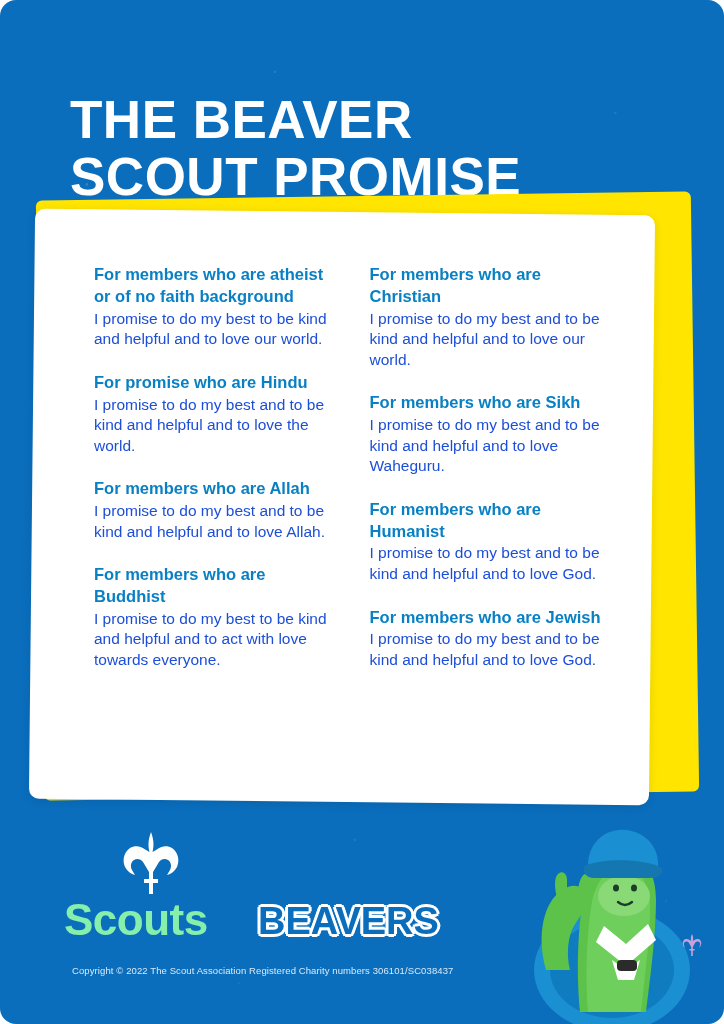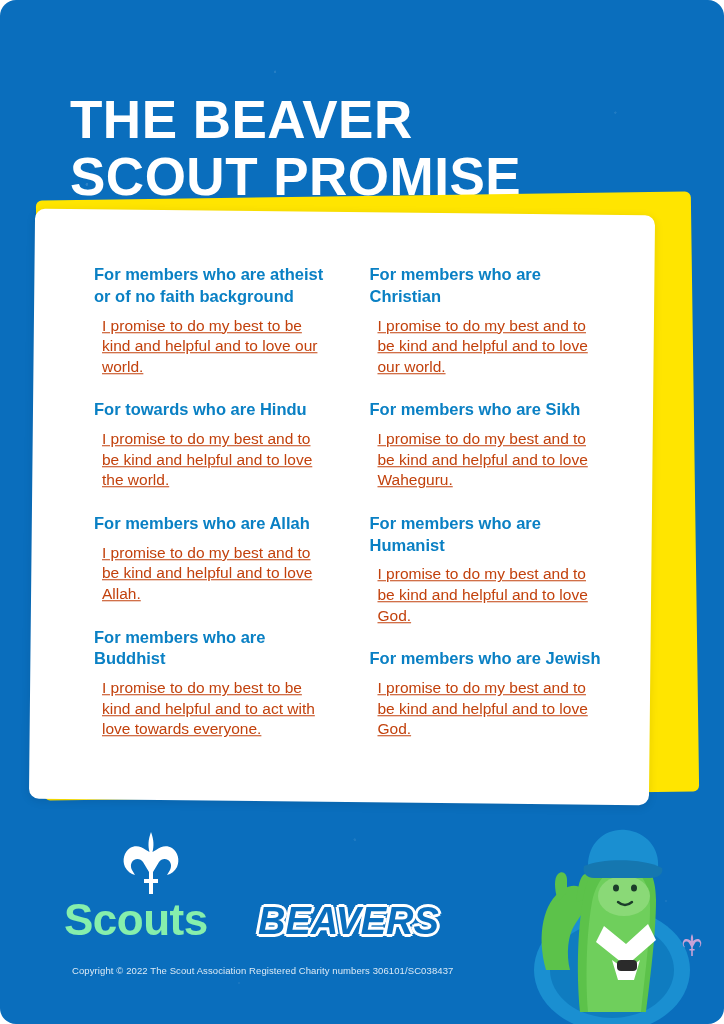--- a/index.html
+++ b/index.html
@@ -101,25 +101,24 @@
   .block { margin-bottom: 22px; }
   .block:last-child { margin-bottom: 0; }
   .block-head {
     color: #0a80c4;
     font-weight: bold;
     font-size: 16.5px;
     line-height: 1.32;
     margin: 0 0 1px 0;
   }
   .block-body {
-    color: #c2410c;
+    color: #1d4ed8;
     font-size: 15.5px;
     line-height: 1.33;
-    margin: 8px;
-    text-decoration: underline;
+    margin: 0;
   }
 
   
   .fleur {
     position: absolute;
     left: 118px;
     top: 832px;
     width: 66px;
     height: 62px;
   }
@@ -144,21 +143,20 @@
     position: absolute;
     left: 0; top: 0;
     width: 180px;
     height: 50px;
     color: #ffffff;
     font-weight: bold;
     font-size: 38px;
     letter-spacing: 0px;
     line-height: 50px;
     text-align: right;
-    font-style: italic;
     -webkit-text-stroke: 0px;
     text-shadow:
       -3px 0 0 #ffffff, 3px 0 0 #ffffff, 0 -3px 0 #ffffff, 0 3px 0 #ffffff,
       -2px -2px 0 #ffffff, 2px -2px 0 #ffffff, -2px 2px 0 #ffffff, 2px 2px 0 #ffffff;
   }
   .beavers-word span { color: #0a6ebd; }
 
   .copyright {
     position: absolute;
     left: 72px;
@@ -200,21 +198,21 @@
   <div class="white-card">
     <div class="card-inner">
       <div class="columns">
 
         <div class="col">
           <div class="block">
             <p class="block-head">For members who are atheist or of no faith background</p>
             <p class="block-body">I promise to do my best to be kind and helpful and to love our world.</p>
           </div>
           <div class="block">
-            <p class="block-head">For towards who are Hindu</p>
+            <p class="block-head">For promise who are Hindu</p>
             <p class="block-body">I promise to do my best and to be kind and helpful and to love the world.</p>
           </div>
           <div class="block">
             <p class="block-head">For members who are Allah</p>
             <p class="block-body">I promise to do my best and to be kind and helpful and to love Allah.</p>
           </div>
           <div class="block">
             <p class="block-head">For members who are Buddhist</p>
             <p class="block-body">I promise to do my best to be kind and helpful and to act with love towards everyone.</p>
           </div>

